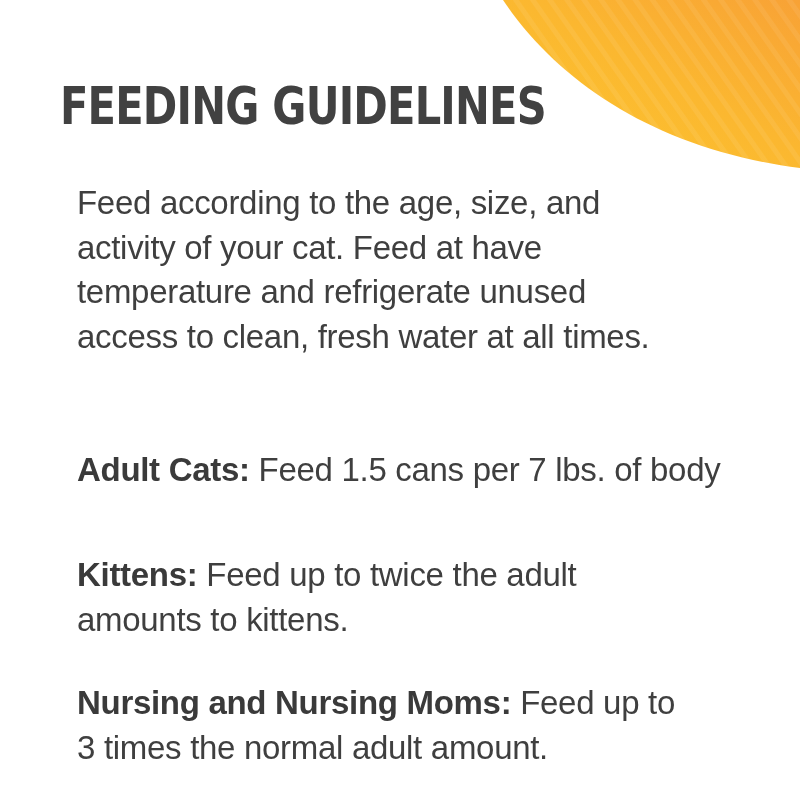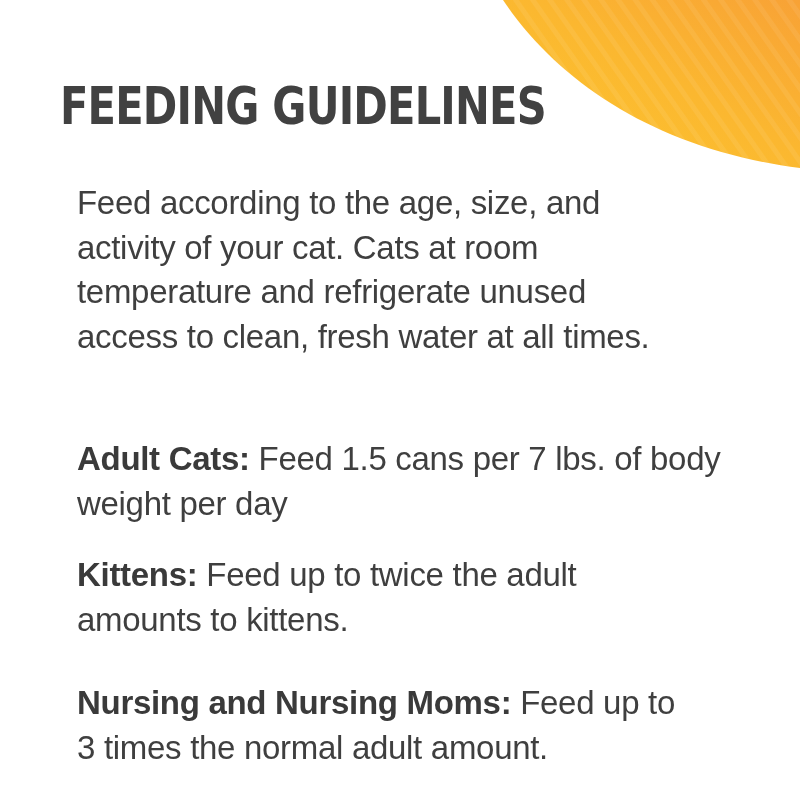--- a/index.html
+++ b/index.html
@@ -31,21 +31,21 @@
     font-family: "Liberation Sans", sans-serif;
     font-size: 33px;
     line-height: 44.5px;
     color: #3f3f3f;
     margin: 17px;
     letter-spacing: -0.3px;
   }
   .para .line { display: block; white-space: nowrap; }
   .para b { font-weight: bold; color: #3a3a3a; }
   #intro { top: 164px; }
-  #adult { top: 420px; }
+  #adult { top: 431px; }
   #kittens { top: 536px; }
   #moms { top: 664px; }
 </style>
 </head>
 <body>
 
 <svg class="arc" viewBox="0 0 800 800" xmlns="http://www.w3.org/2000/svg">
   <defs>
     <linearGradient id="arcGrad" x1="0" y1="1" x2="1" y2="0">
       <stop offset="0" stop-color="#FDC72E"></stop>
@@ -58,28 +58,27 @@
     </pattern>
   </defs>
   <path d="M503 0 C 560 85, 660 150, 800 168 L 800 0 Z" fill="url(#arcGrad)"></path>
   <path d="M503 0 C 560 85, 660 150, 800 168 L 800 0 Z" fill="url(#stripes)"></path>
 </svg>
 
 <h1 class="title">FEEDING GUIDELINES</h1>
 
 <p class="para" id="intro">
   <span class="line">Feed according to the age, size, and</span>
-  <span class="line">activity of your cat. Cats at room</span>
+  <span class="line">activity of your cat. Feed at have</span>
   <span class="line">temperature and refrigerate unused</span>
   <span class="line">access to clean, fresh water at all times.</span>
 </p>
 
 <p class="para" id="adult">
   <span class="line"><b>Adult Cats:</b><span> Feed 1.5 cans per 7 lbs. of body</span></span>
-  <span class="line">weight per day</span>
 </p>
 
 <p class="para" id="kittens">
   <span class="line"><b>Kittens:</b><span> Feed up to twice the adult</span></span>
   <span class="line">amounts to kittens.</span>
 </p>
 
 <p class="para" id="moms">
   <span class="line"><b>Nursing and Nursing Moms:</b><span> Feed up to</span></span>
   <span class="line">3 times the normal adult amount.</span>

